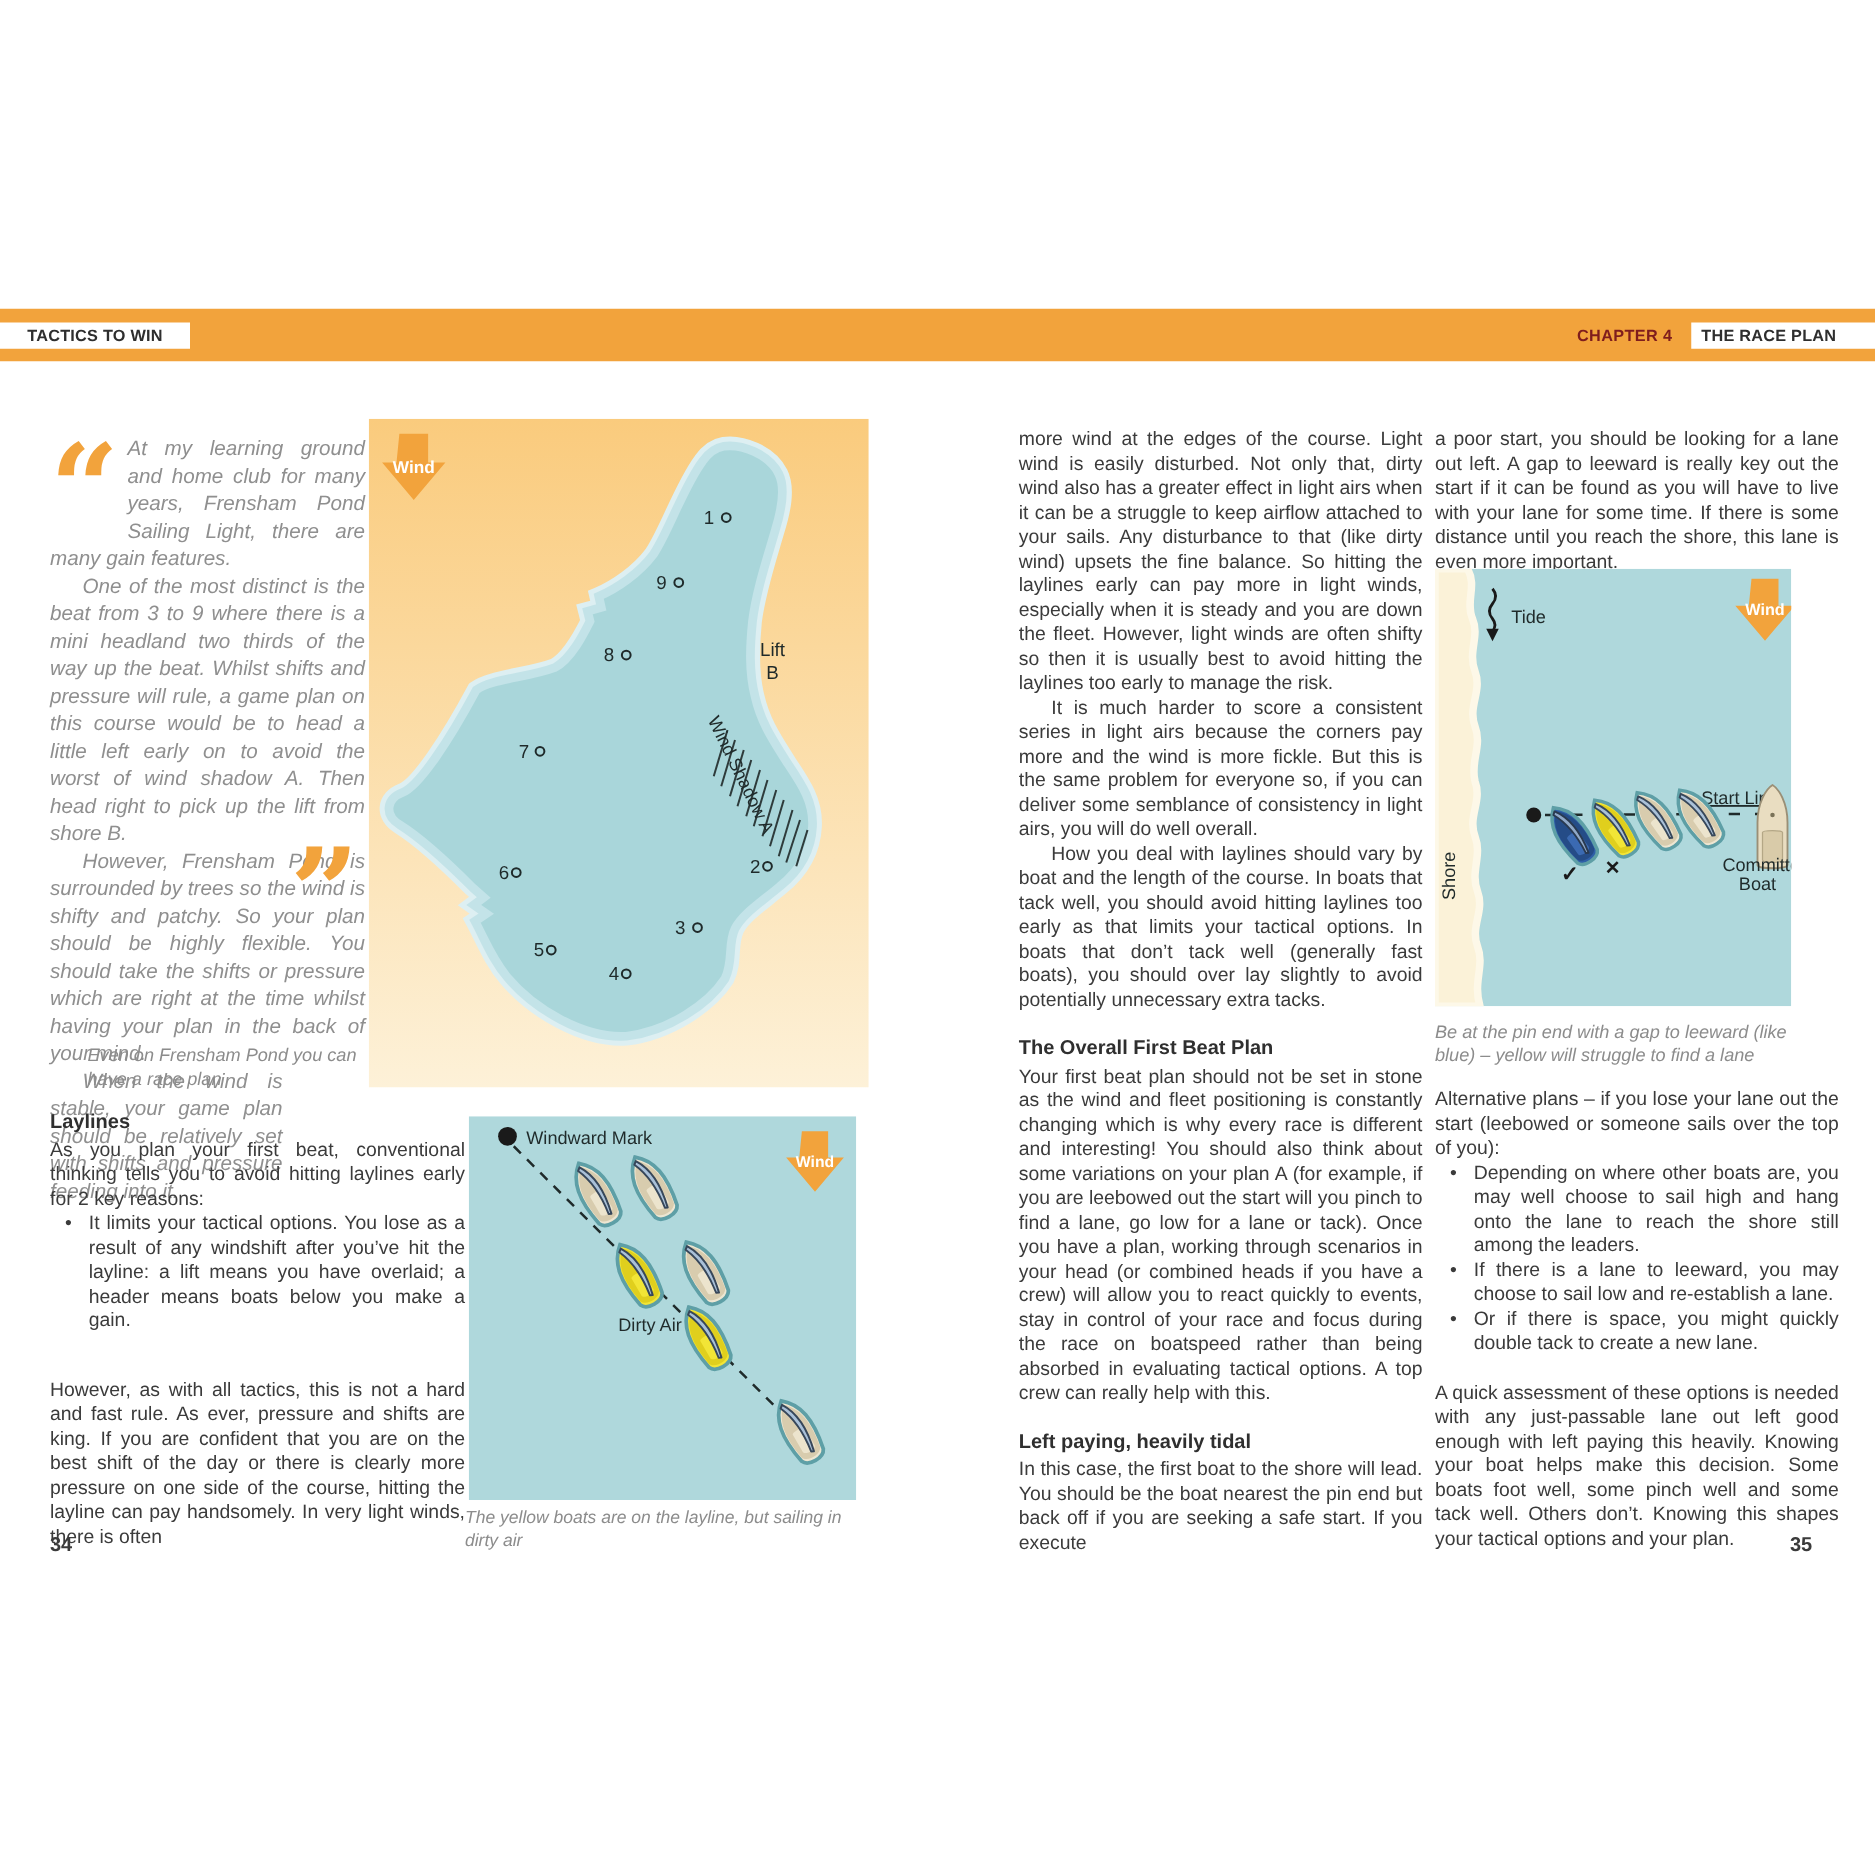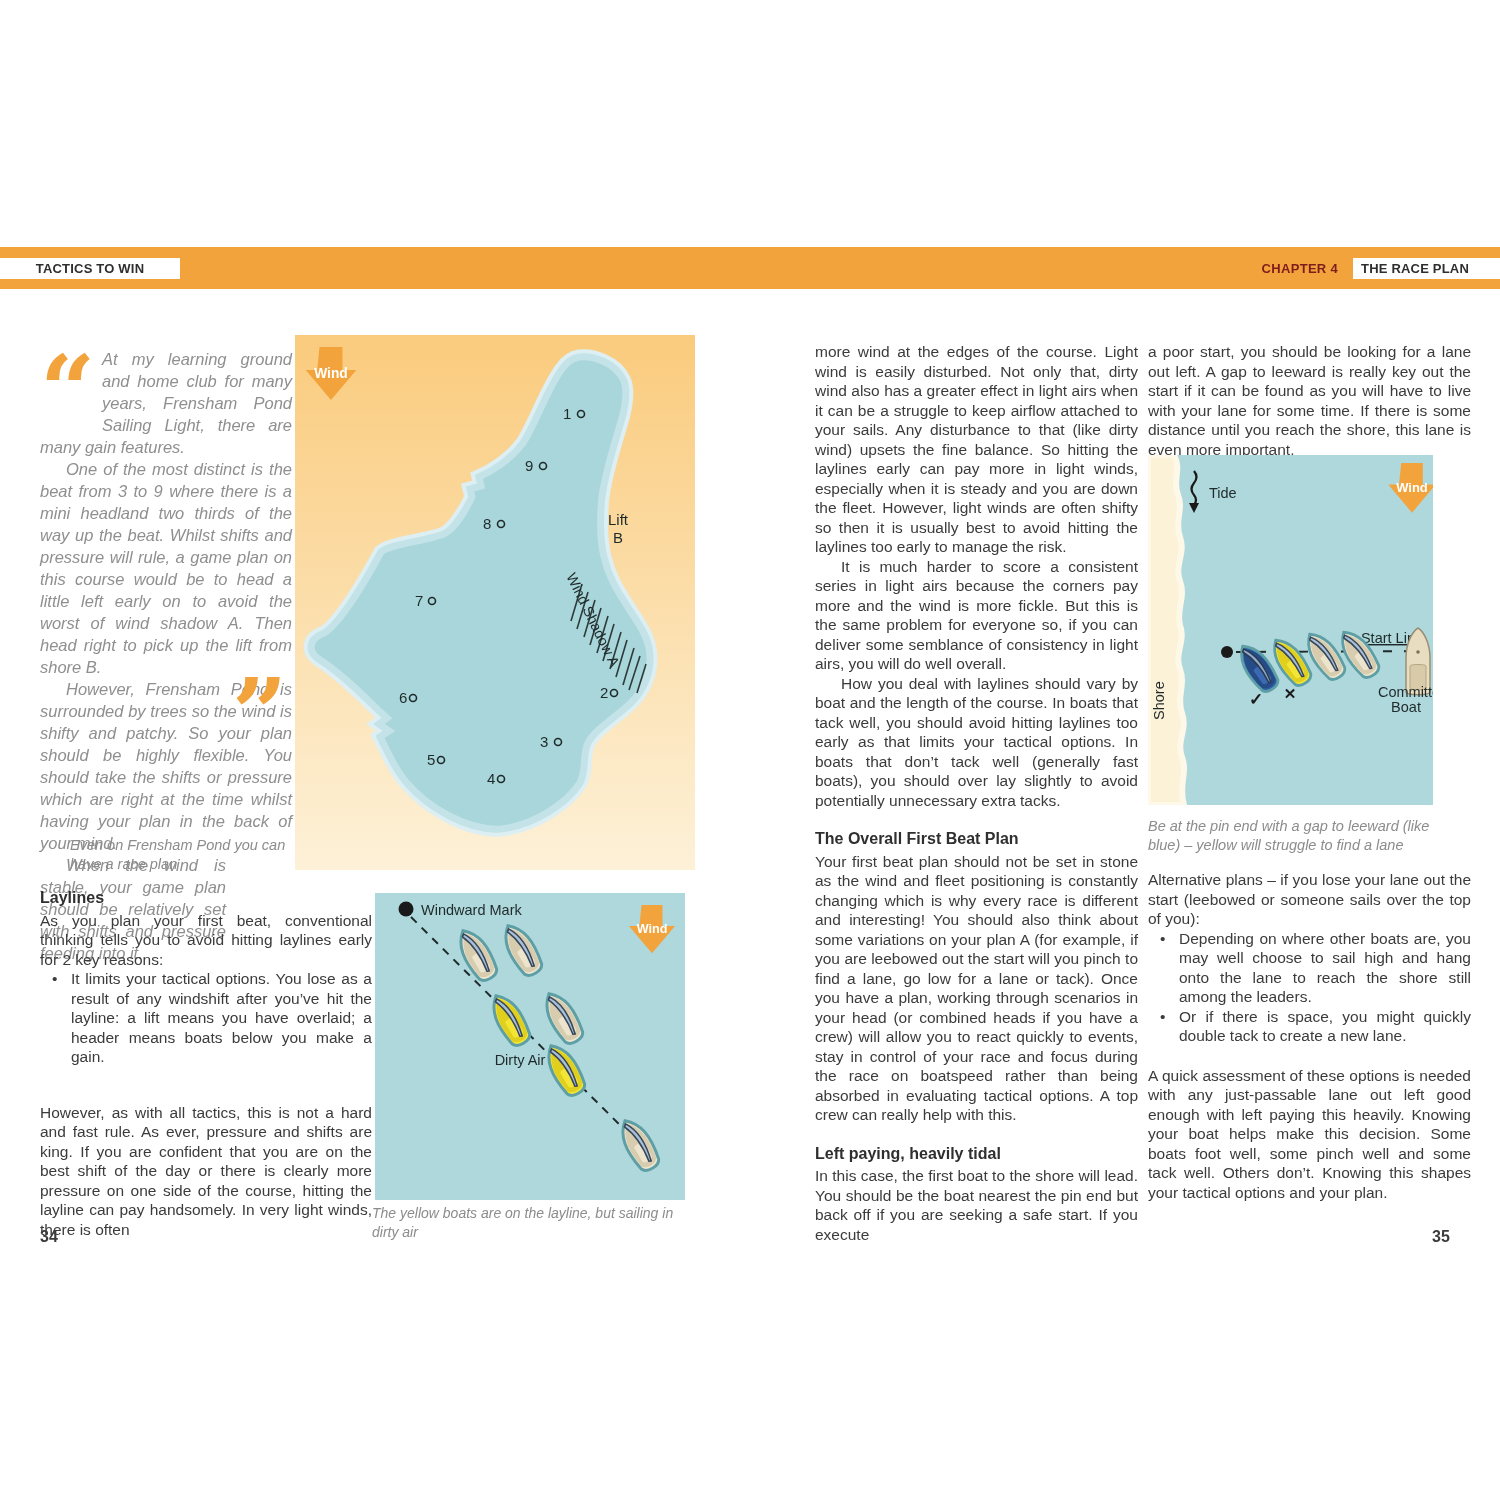--- a/index.html
+++ b/index.html
@@ -4,21 +4,21 @@
 <style>
   html,body{margin:0;padding:0;}
   body{
     width:1500px;height:1500px;position:relative;background:#ffffff;
     font-family:"Liberation Sans", sans-serif;color:#3b3b3b;
     -webkit-font-smoothing:antialiased;
   }
   
   .band{position:absolute;left:0;top:247px;width:1500px;height:42px;background:#f2a33c;}
   .tab{position:absolute;background:#ffffff;display:flex;align-items:center;}
-  .tab-left{left:0;top:11px;width:180px;height:21px;justify-content:center;}
+  .tab-left{left:0;top:11px;width:152px;height:21px;justify-content:center;}
   .tab-left span{font-size:13px;font-weight:bold;letter-spacing:.2px;color:#2e2e2e;}
   .chapter-num{position:absolute;right:152px;top:11px;height:21px;display:flex;align-items:center;
     padding-right:10px;font-size:13px;font-weight:bold;color:#7f1d1d;letter-spacing:.3px;}
   .tab-right{right:0;top:11px;width:147px;height:21px;justify-content:flex-start;padding-left:8px;box-sizing:border-box;}
   .tab-right span{font-size:13px;font-weight:bold;letter-spacing:.2px;color:#2e2e2e;}
   
   .body-text{font-size:15.5px;line-height:19.5px;text-align:justify;}
   .body-text p{margin:0;}
   .indent{text-indent:26px;}
   h3.sub{font-size:16px;font-weight:bold;margin:0 0 3px 0;color:#2f2f2f;}
@@ -233,18 +233,19 @@
   </g>
 </svg>
 </div>
 
 <div class="caption" style="position:absolute;left:1148px;top:817px;width:316px;text-align:left;">Be at the pin end with a gap to leeward (like blue) – yellow will struggle to find a lane</div>
 
 <div class="body-text" style="position:absolute;left:1148px;top:870px;width:323px;">
   <p>Alternative plans – if you lose your lane out the start (leebowed or someone sails over the top of you):</p>
   <ul class="plain">
     <li>Depending on where other boats are, you may well choose to sail high and hang onto the lane to reach the shore still among the leaders.</li>
+    <li>If there is a lane to leeward, you may choose to sail low and re-establish a lane.</li>
     <li>Or if there is space, you might quickly double tack to create a new lane.</li>
   </ul>
   <p style="margin-top:20px;">A quick assessment of these options is needed with any just-passable lane out left good enough with left paying this heavily. Knowing your boat helps make this decision. Some boats foot well, some pinch well and some tack well. Others don’t. Knowing this shapes your tactical options and your plan.</p>
 </div>
 
 <div class="pagenum" style="left:1432px;top:1228px;">35</div>
 
 </body></html>

